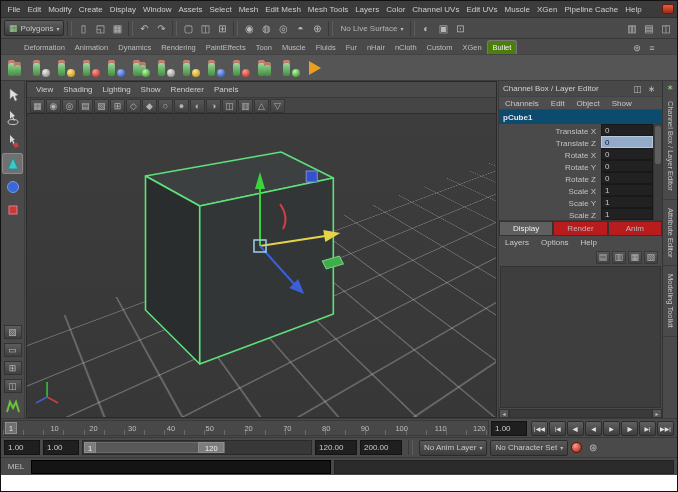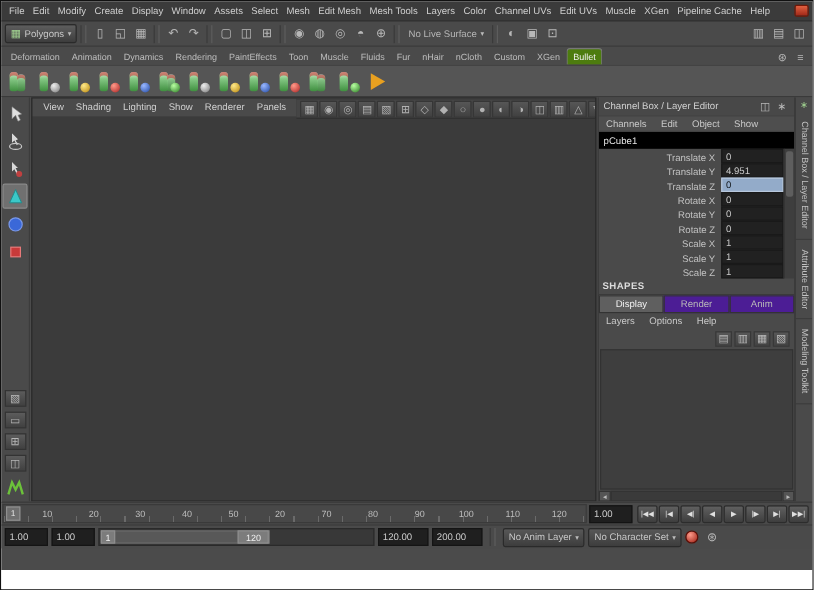--- a/index.html
+++ b/index.html
@@ -22,21 +22,21 @@
       border:1px solid #2a2a2a;border-radius:2px;padding:0 4px;font-size:8px}
   .dd .dd-ico{color:#9fd08f;font-size:9px}
   .arr{font-size:6px;color:#bbb}
   .sep{width:5px;height:15px;border-left:1px solid #3a3a3a;border-right:1px solid #5d5d5d;margin:0 3px}
   .igroup{display:flex;align-items:center;gap:1px}
   .icon16{width:16px;height:16px;display:flex;align-items:center;justify-content:center;color:#b8b8b8;font-size:10px}
   .live{color:#b5b5b5;font-size:8px;margin:0 4px;display:flex;align-items:center;gap:3px}
   .right-group{margin-left:auto;display:flex;gap:1px}
 
   
-  .shelftabs{height:15px;background:#4a4a4a;display:flex;align-items:flex-end;padding:0 3px;font-size:7.5px;overflow:hidden}
+  .shelftabs{height:15px;background:#4a4a4a;display:flex;align-items:flex-end;padding:0 18px;font-size:7.5px;overflow:hidden}
   .tab-items{display:flex;align-items:flex-end}
   .tab{padding:2px 5px;color:#bdbdbd}
   .tab.sel{background:#4d7c0f;color:#f2f2f2;border-radius:3px 3px 0 0;border:1px solid #777;border-bottom:none}
   .shelftabs .right-group .icon16{width:14px;height:13px;font-size:9px}
   .shelf{height:27px;background:#555;border-top:1px solid #434343;border-bottom:1px solid #3a3a3a;
          display:flex;align-items:center;gap:3px;padding:0 4px;overflow:hidden}
   .shelf-ico{width:22px;height:22px;position:relative;flex:0 0 auto}
   .pin{position:absolute;width:7px;height:16px;left:3px;top:3px;border-radius:3px 3px 2px 2px;
        background:linear-gradient(180deg,#d8eed8 0%,#86c886 35%,#3f8f3f 100%);box-shadow:inset 0 3px 0 rgba(200,40,40,.55)}
   .pin.two{left:9px;top:5px;height:14px;opacity:.9}
@@ -50,53 +50,53 @@
 
   
   .workspace{height:337px;display:flex;overflow:hidden}
   .toolbox{width:24px;background:#4a4a4a;border-right:1px solid #3c3c3c;display:flex;flex-direction:column;align-items:center;padding-top:2px}
   .tool{width:21px;height:21px;display:flex;align-items:center;justify-content:center;margin:1px 0;border-radius:2px}
   .tool.active{background:#707070;border:1px solid #8a8a8a}
   .tool-spacer{flex:1}
   .layout-btn{width:18px;height:14px;margin:2px 0;background:linear-gradient(#5c5c5c,#404040);border:1px solid #333;
               display:flex;align-items:center;justify-content:center;color:#b5b5b5;font-size:9px}
 
-  .viewport{flex:1;display:flex;background:#3b3b3b;border:1px solid #2a2a2a;margin:0 1px;overflow:hidden}
+  .viewport{flex:1;display:flex;flex-direction:column;background:#3b3b3b;border:1px solid #2a2a2a;margin:0 1px;overflow:hidden}
   .vp-menu{height:15px;background:#4a4a4a;display:flex;align-items:center;padding:0 4px;font-size:8px;color:#cfcfcf}
   .vp-menu .mi{padding:0 5px}
   .vp-icons{height:17px;background:#454545;border-top:1px solid #3a3a3a;border-bottom:1px solid #2d2d2d;
             display:flex;align-items:center;gap:1px;padding:0 3px;overflow:hidden}
   .vpi{width:15px;height:14px;flex:0 0 auto;display:flex;align-items:center;justify-content:center;font-size:9px;color:#b2b2b2;
        background:linear-gradient(#565656,#414141);border:1px solid #363636;border-radius:1px}
   .vp-canvas{flex:1;position:relative;overflow:hidden;background:linear-gradient(#3d3d3d,#373737)}
   .grid3d{position:absolute;left:-430px;top:118px;width:1400px;height:900px;
           background-image:repeating-linear-gradient(90deg,rgba(205,210,215,.38) 0 1px,transparent 1px 40px),
                            repeating-linear-gradient(0deg,rgba(205,210,215,.38) 0 1px,transparent 1px 40px);
           transform:perspective(480px) rotateX(58deg) rotateZ(-34deg);transform-origin:50% 0}
   .scene{position:absolute;left:0;top:0;width:100%;height:100%}
 
   
   .cbx{width:164px;background:#4a4a4a;border-left:1px solid #3a3a3a;display:flex;flex-direction:column;font-size:8px;overflow:hidden}
   .cbx-title{height:15px;display:flex;align-items:center;padding:0 4px;background:#484848;color:#d0d0d0;gap:2px}
   .cbx-title .right-group .icon16{width:13px;height:13px;font-size:9px}
   .cbx-menus{height:14px;display:flex;align-items:center;background:#4e4e4e;border-top:1px solid #424242;border-bottom:1px solid #424242}
   .cbx-menus .mi{padding:0 6px}
-  .cbx-obj{height:14px;display:flex;align-items:center;padding-left:4px;color:#e4e4e4;font-weight:normal;background:#000000}
+  .cbx-obj{height:14px;display:flex;align-items:center;padding-left:4px;color:#e4e4e4;font-weight:bold;background:#0c4a6e}
   .attr-wrap{display:flex}
   .attr-list{flex:1}
   .attr-row{display:flex;height:12px;align-items:flex-end}
   .attr-label{flex:1;text-align:right;padding-right:5px;color:#c2c2c2}
   .attr-val{width:52px;height:12px;line-height:11px;background:#212121;border:1px solid #191919;color:#cacaca;padding:0 3px}
   .attr-row.hl .attr-val{background:#93abc9;border-color:#b8c8dd;color:#101418}
   .vscroll{width:9px;background:#3e3e3e;border-left:1px solid #333;position:relative}
   .vscroll .thumb{position:absolute;left:1px;right:1px;top:2px;height:38px;background:#5e5e5e;border-radius:2px}
   .shapes{height:13px;display:flex;align-items:center;padding-left:3px;font-weight:bold;color:#dcdcdc;letter-spacing:.4px}
   .layer-ed{flex:1;display:flex;flex-direction:column;border-top:1px solid #3a3a3a;overflow:hidden}
   .ltabs{display:flex;height:15px;background:#424242}
-  .ltab{flex:1;text-align:center;line-height:14px;background:#4c1d95;border:1px solid #333;color:#b8b8b8}
+  .ltab{flex:1;text-align:center;line-height:14px;background:#b91c1c;border:1px solid #333;color:#b8b8b8}
   .ltab.sel{background:#5f5f5f;color:#f0f0f0}
   .lmenus{height:13px;display:flex;align-items:center}
   .lmenus .mi{padding:0 6px}
   .licons{height:16px;display:flex;justify-content:flex-end;align-items:center;gap:2px;padding:0 4px}
   .licons .icon16{width:14px;height:13px;font-size:9px;background:linear-gradient(#585858,#424242);border:1px solid #383838}
   .llist{flex:1;background:#3e3e3e;border:1px solid #323232;margin:1px}
   .lhscroll{height:9px;display:flex;align-items:stretch;background:#424242}
   .hbtn{width:10px;display:flex;align-items:center;justify-content:center;font-size:6px;color:#bbb;background:#555;border:1px solid #333}
   .htrack{flex:1;background:#3a3a3a;border:1px solid #333}
 
@@ -105,21 +105,21 @@
   .side-tab{writing-mode:vertical-rl;font-size:7.5px;line-height:14px;color:#c4c4c4;padding:8px 0;border-bottom:1px solid #3c3c3c;white-space:nowrap}
   .side-ico{height:12px;color:#9fd08f;font-size:8px;padding:2px 0}
 
   
   .timerow{height:19px;display:flex;align-items:stretch;background:#4a4a4a;border-top:1px solid #3a3a3a;padding:1px}
   .ruler{flex:1;position:relative;background:#484848;border:1px solid #3a3a3a;overflow:hidden}
   .ticks{position:absolute;left:0;right:0;bottom:0;height:5px;
          background:repeating-linear-gradient(90deg,#6a6a6a 0 1px,transparent 1px 4.15%)}
   .labels{position:absolute;left:0;top:0;right:0;bottom:0;display:flex;align-items:center;font-size:7.5px;color:#bdbdbd}
   .labels::before{content:"";display:block;width:3.5%}
-  .labels span{width:8%;text-align:center}
+  .labels span{width:8%;text-align:right}
   .playhead{position:absolute;left:2px;top:1px;bottom:1px;width:12px;background:#6f6f6f;border:1px solid #8f8f8f;
             display:flex;align-items:center;justify-content:center;font-size:7px;color:#e8e8e8}
   .f{background:#1f1f1f;border:1px solid #141414;height:15px;line-height:13px;padding:0 3px;color:#cccccc;font-size:8px}
   .cur-frame{width:36px;margin:0 2px;align-self:center}
   .transport{display:flex;gap:1px;align-items:center;padding:0 2px}
   .tbtn{width:17px;height:15px;display:flex;align-items:center;justify-content:center;font-size:6px;color:#e0e0e0;
         background:linear-gradient(#606060,#3e3e3e);border:1px solid #2c2c2c;border-radius:2px}
 
   
   .rangerow{height:20px;display:flex;align-items:center;gap:3px;padding:0 3px;background:#4a4a4a;border-top:1px solid #3a3a3a;overflow:hidden}
@@ -427,24 +427,20 @@
           </div>
       <div class="cbx-obj">pCube1</div>
       <div class="attr-wrap">
         <div class="attr-list">
 
             <div class="attr-row">
               <span class="attr-label">Translate X</span>
               <span class="attr-val">0</span>
             </div>
 
-            <div class="attr-row">
-              <span class="attr-label">Translate Y</span>
-              <span class="attr-val">4.951</span>
-            </div>
 
             <div class="attr-row hl">
               <span class="attr-label">Translate Z</span>
               <span class="attr-val">0</span>
             </div>
 
             <div class="attr-row">
               <span class="attr-label">Rotate X</span>
               <span class="attr-val">0</span>
             </div>
@@ -472,21 +468,20 @@
             <div class="attr-row">
               <span class="attr-label">Scale Z</span>
               <span class="attr-val">1</span>
             </div>
 
           </div>
         <div class="vscroll">
               <div class="thumb"></div>
             </div>
       </div>
-      <div class="shapes">SHAPES</div>
       <div class="layer-ed">
         <div class="ltabs">
 
         <span class="ltab sel">Display</span>
               <span class="ltab">Render</span>
               <span class="ltab">Anim</span>
             </div>
         <div class="lmenus">
 
         <span class="mi">Layers</span>
@@ -570,16 +565,21 @@
       <span class="arr">▾</span>
     </div>
     <div class="dd2">
       <span>No Character Set</span>
       <span class="arr">▾</span>
     </div>
     <span class="autokey"></span>
     <span class="icon16">⊛</span>
   </div>
 
+  <div class="melrow">
+    <span class="mel-label">MEL</span>
+    <div class="mel-input"></div>
+    <div class="mel-result"></div>
+  </div>
 
  </div>
  <div class="white-strip"></div>
 </div>
 
 </body></html>

